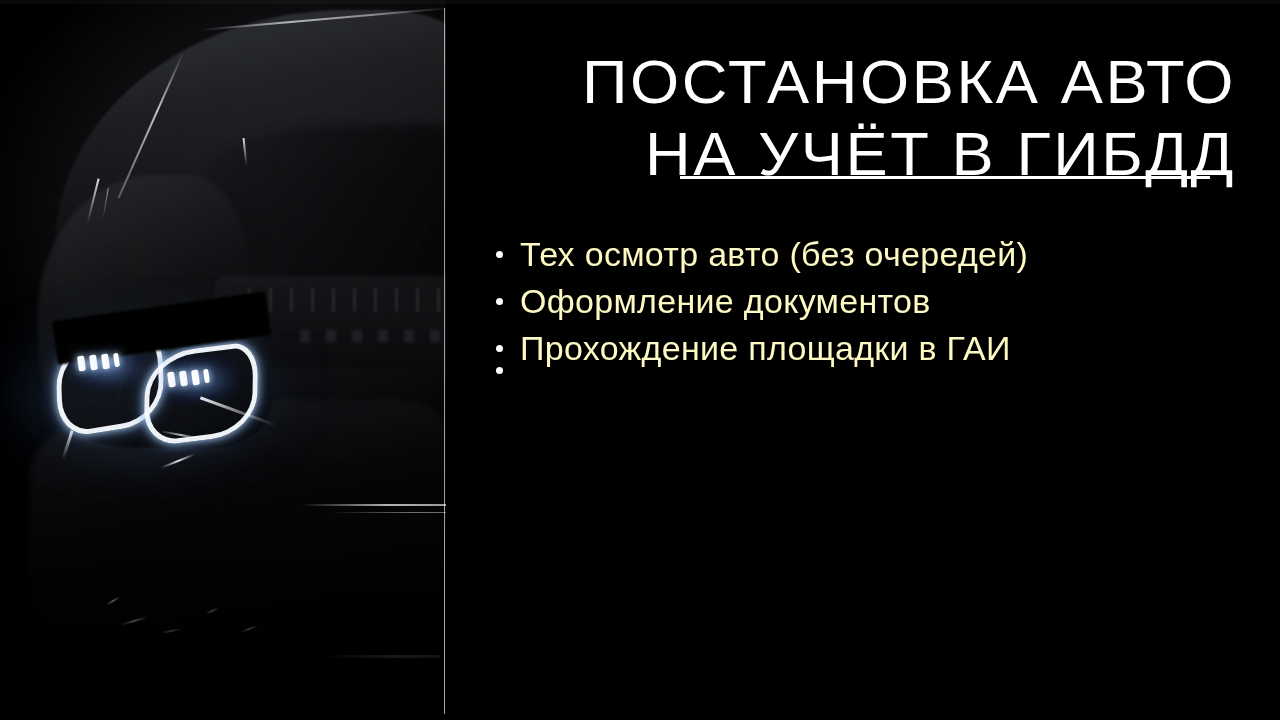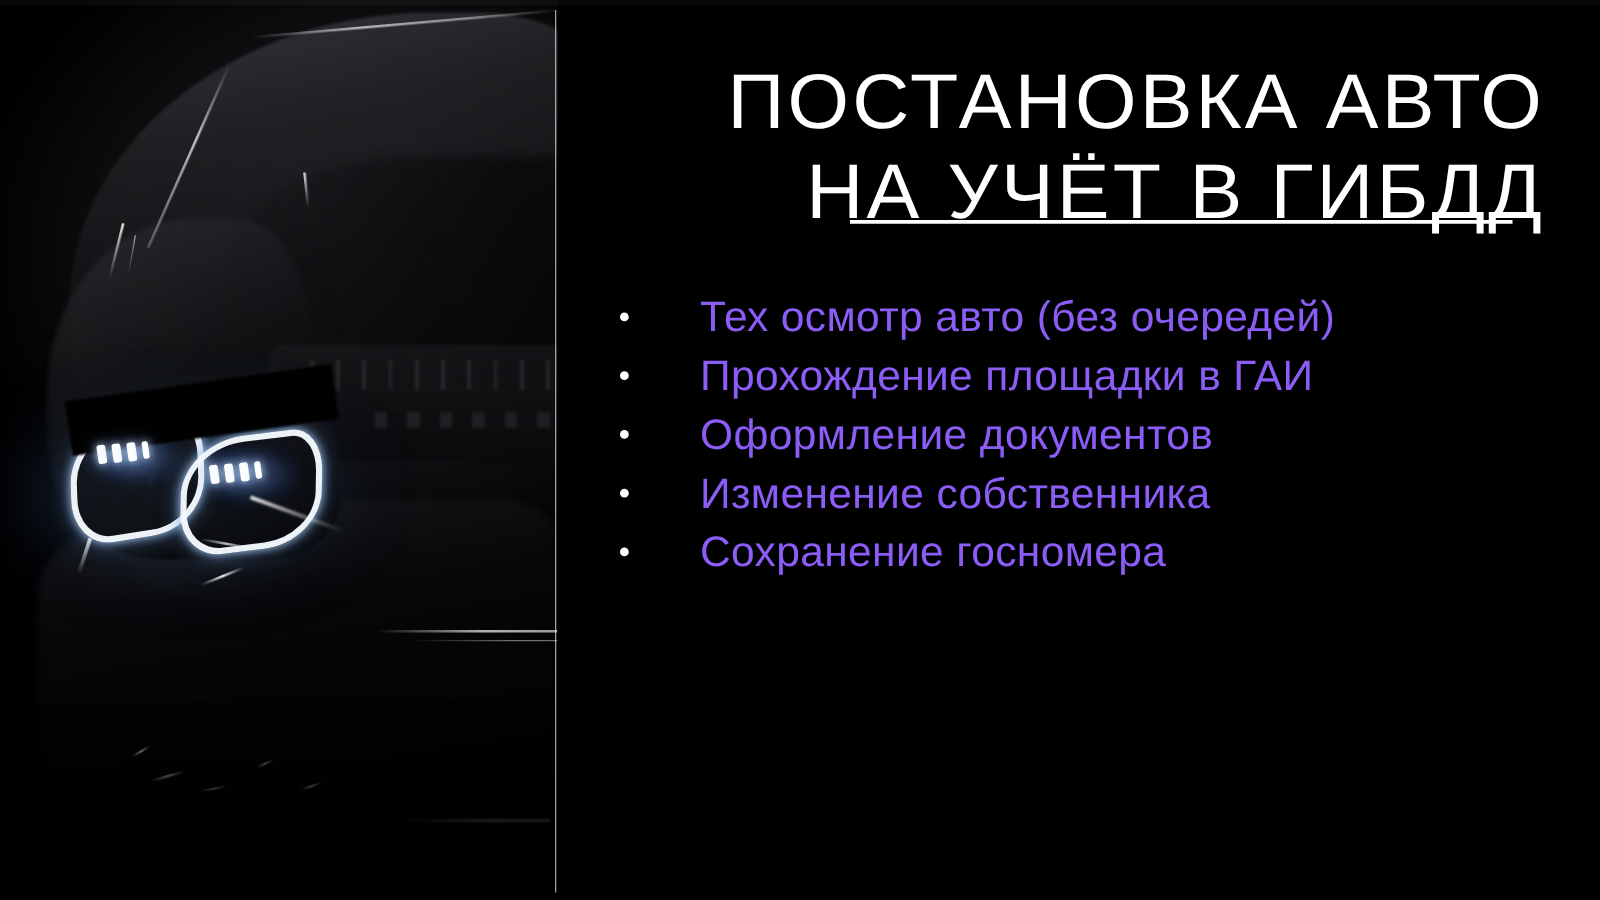--- a/index.html
+++ b/index.html
@@ -357,22 +357,21 @@
     left: 50px;
     top: 234px;
     margin: 0;
     padding: 0;
     list-style: none;
   }
   .bullet-item {
     display: flex;
     align-items: baseline;
     height: 47px;
-    color: #8b5cf6;
-    gap: 40px;
+    color: #fef9c3;
   }
   .bullet-dot {
     display: inline-block;
     width: 7px;
     height: 7px;
     min-width: 7px;
     border-radius: 50%;
     background: #ffffff;
     margin-right: 17px;
     position: relative;
@@ -457,30 +456,25 @@
 
     <div class="title-divider"></div>
 
     <ul class="bullet-list">
       <li class="bullet-item">
         <span class="bullet-dot"></span>
         <span class="bullet-text">Тех осмотр авто (без очередей)</span>
       </li>
       <li class="bullet-item">
         <span class="bullet-dot"></span>
+        <span class="bullet-text">Оформление документов</span>
+      </li>
+      <li class="bullet-item">
+        <span class="bullet-dot"></span>
         <span class="bullet-text">Прохождение площадки в ГАИ</span>
       </li>
       <li class="bullet-item">
         <span class="bullet-dot"></span>
-        <span class="bullet-text">Оформление документов</span>
-      </li>
-      <li class="bullet-item">
-        <span class="bullet-dot"></span>
-        <span class="bullet-text">Изменение собственника</span>
-      </li>
-      <li class="bullet-item">
-        <span class="bullet-dot"></span>
-        <span class="bullet-text">Сохранение госномера</span>
       </li>
     </ul>
 
   </div>
 </div>
 
 </body></html>

